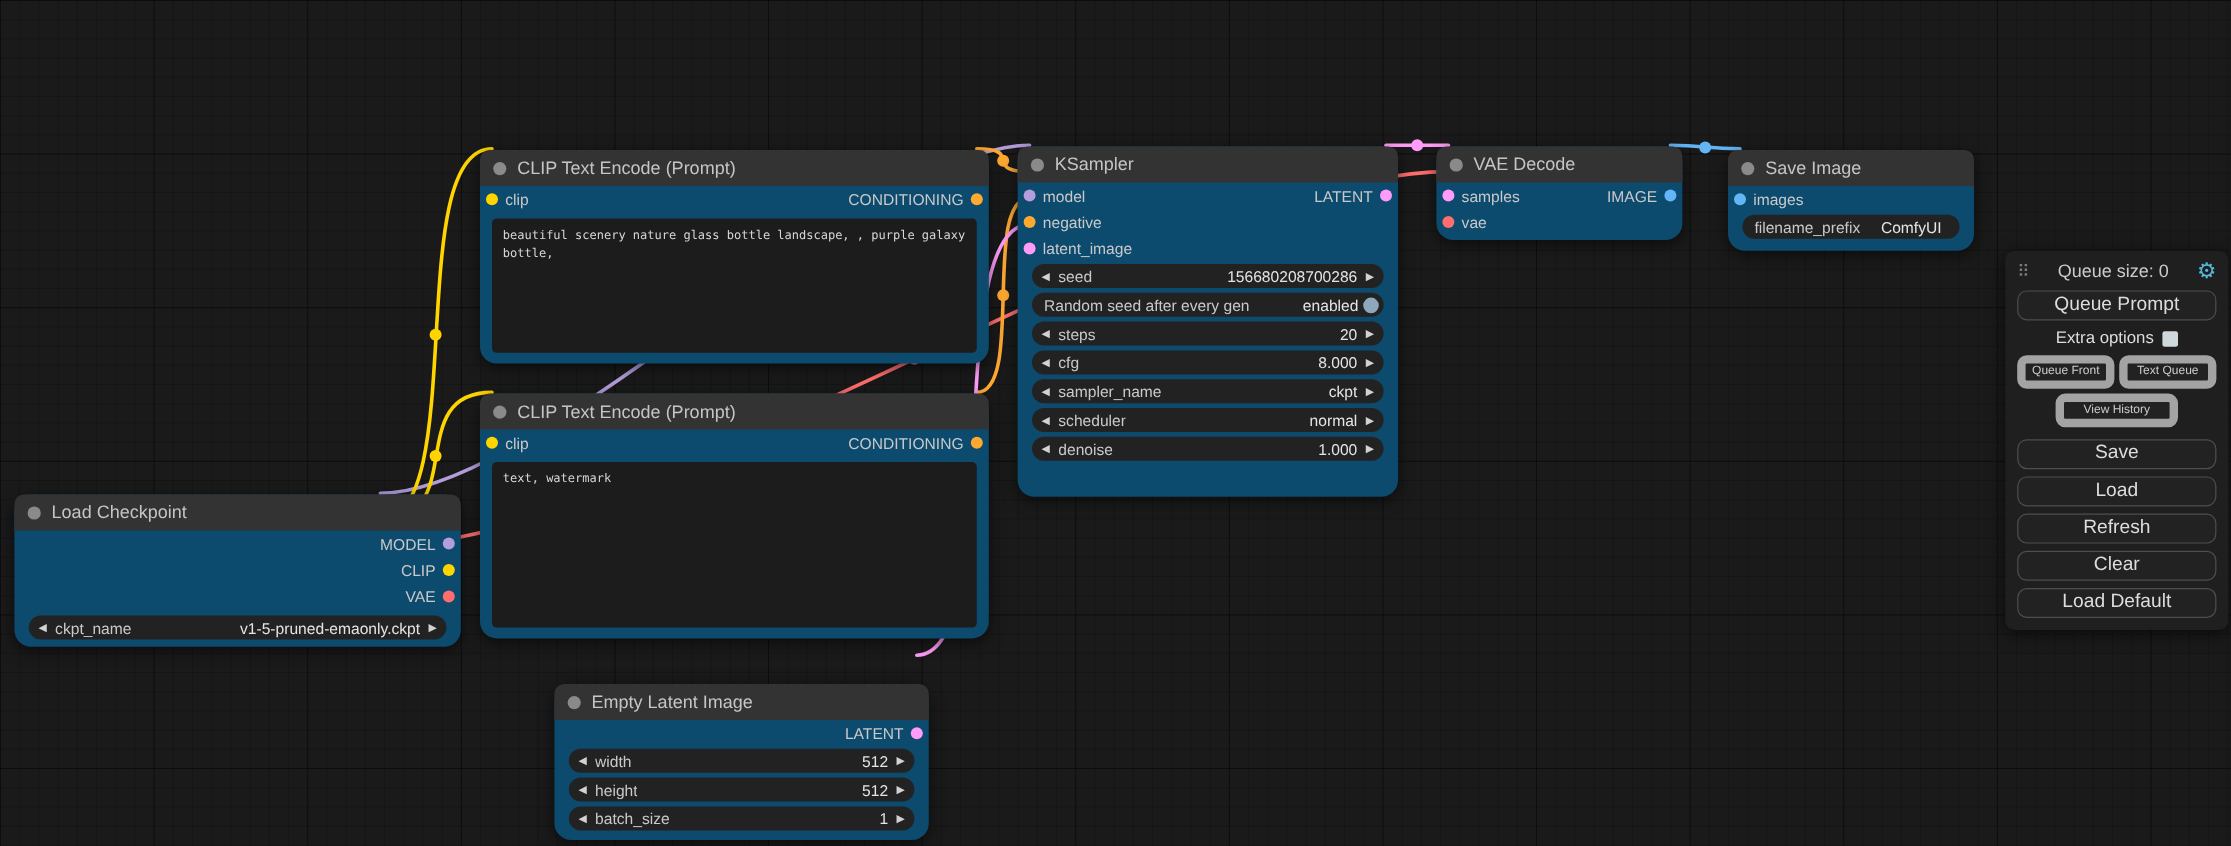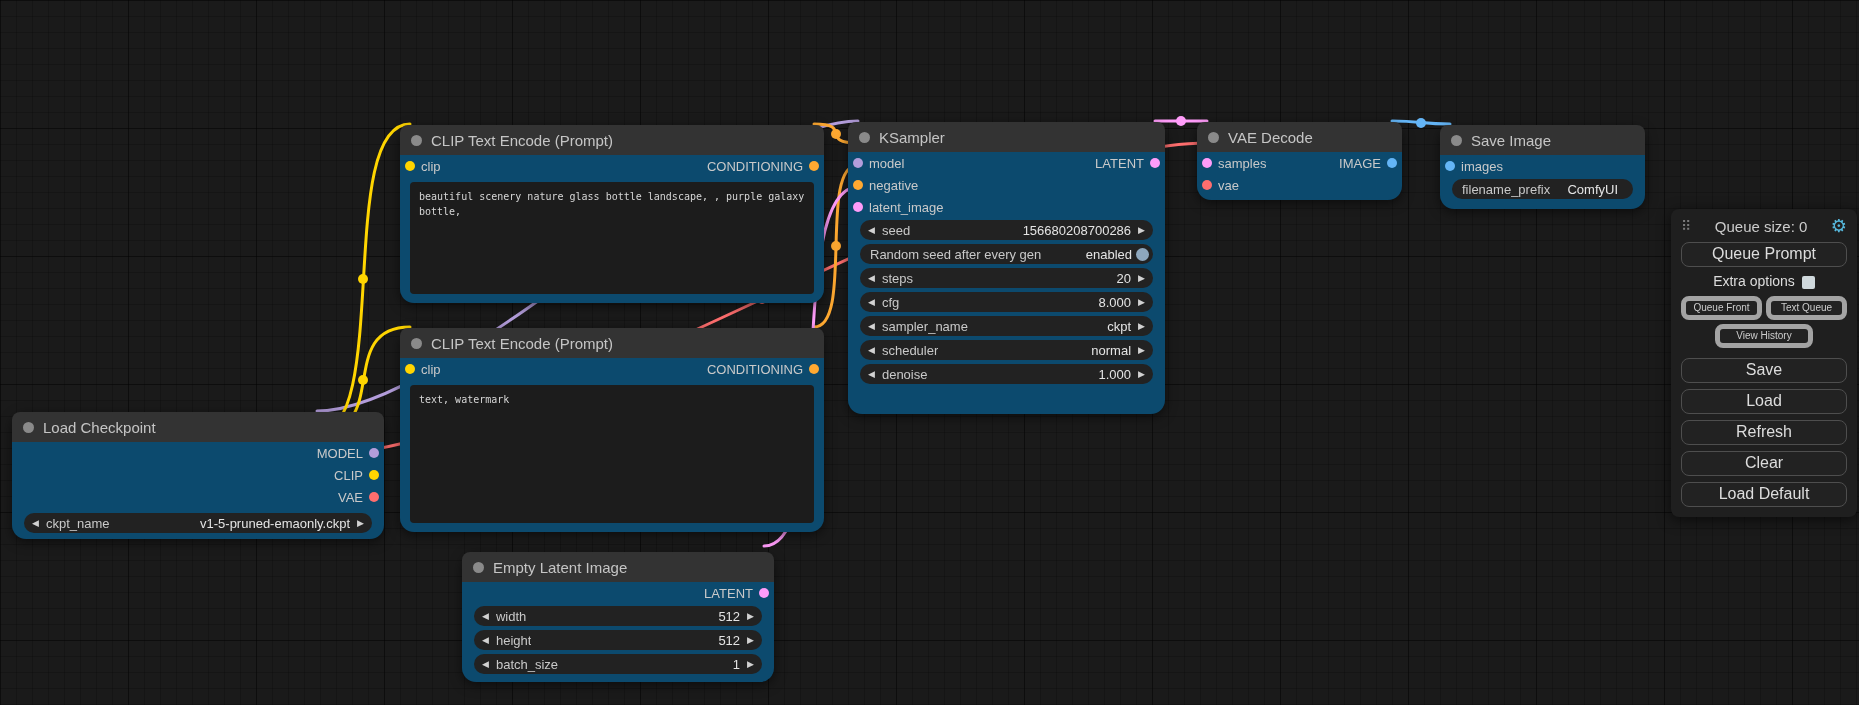--- a/index.html
+++ b/index.html
@@ -55,21 +55,21 @@
   .gear{font-size:18px;line-height:1;cursor:pointer;}
   .btn{
     display:block;width:100%;background:#222222;border:1px solid #4e4e4e;border-radius:8px;
     color:#dddddd;font-size:16px;text-align:center;padding:2px 0 3px 0;margin:0 0 6px 0;
     cursor:pointer;font-family:inherit;box-sizing:border-box;
   }
   .extra-row{display:flex;align-items:flex-end;justify-content:center;gap:7px;color:#dddddd;font-size:14px;margin:1px 0 7px 0;}
   .checkbox{width:13px;height:13px;background:#cfd8dc;border-radius:2px;display:inline-block;}
   .small-row{display:flex;gap:4px;margin-bottom:4px;}
   .btn-small{
-    background:#222222;border:5px solid #a3a3a3;border-radius:8px;color:#cccccc;
+    background:#222222;border:7px solid #a3a3a3;border-radius:8px;color:#cccccc;
     font-size:10px;padding:1px 4px 2px 4px;flex:1;cursor:pointer;font-family:inherit;text-align:center;
   }
   .history-row{text-align:center;margin-bottom:10px;}
   .history-row .btn-small{flex:none;display:inline-block;padding:1px 16px 2px 16px;}
 </style>
 </head>
 <body>
 
 <svg class="wires" width="1859" height="705">
   <path class="wire" d="M317,411 C451,411 723,121 858,121" stroke="#B39DDB"></path>
@@ -152,21 +152,21 @@
       <span>clip</span>
     </span>
     <span class="slot">
       <span>CONDITIONING</span>
       <span class="dot" style="background-color: rgb(255, 169, 49);"></span>
     </span>
   </div>
   <textarea class="prompt-text" rows="8" style="height: 138px;">text, watermark</textarea>
 </div>
 
-<div class="node" style="left:462px;top:510px;width:312px;height:130px;">
+<div class="node" style="left:462px;top:528px;width:312px;height:130px;">
   <div class="node-title">
     <span class="title-dot"></span>
     <span>Empty Latent Image</span>
   </div>
   <div class="slot-row out-row">
     <span class="slot">
       <span>LATENT</span>
       <span class="dot" style="background-color: rgb(255, 156, 249);"></span>
     </span>
   </div>

